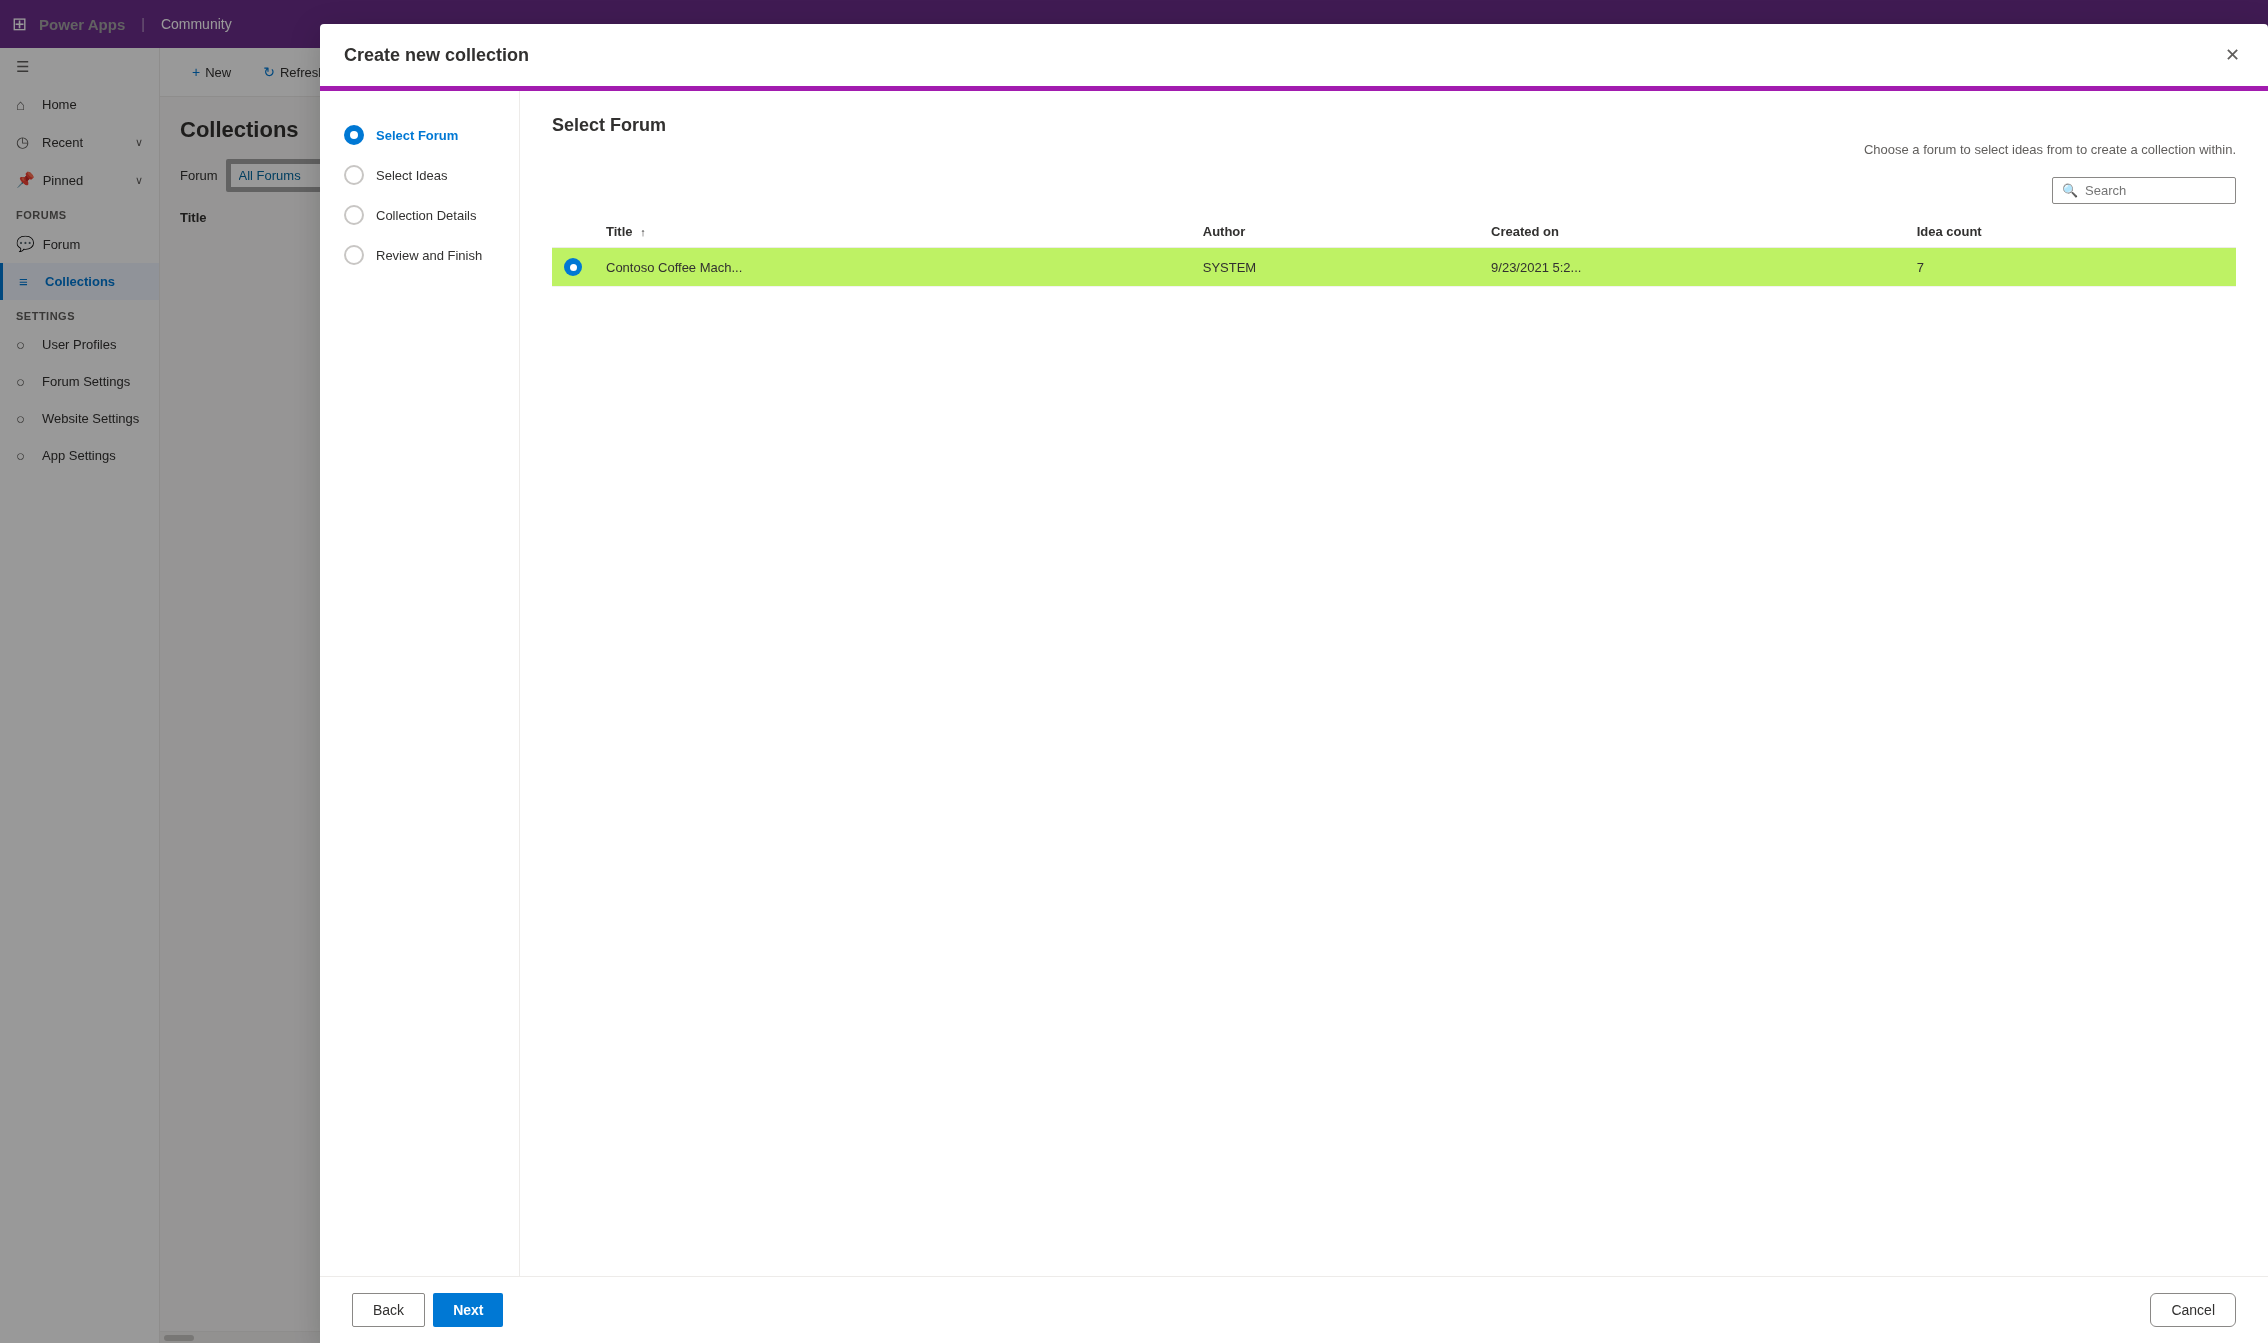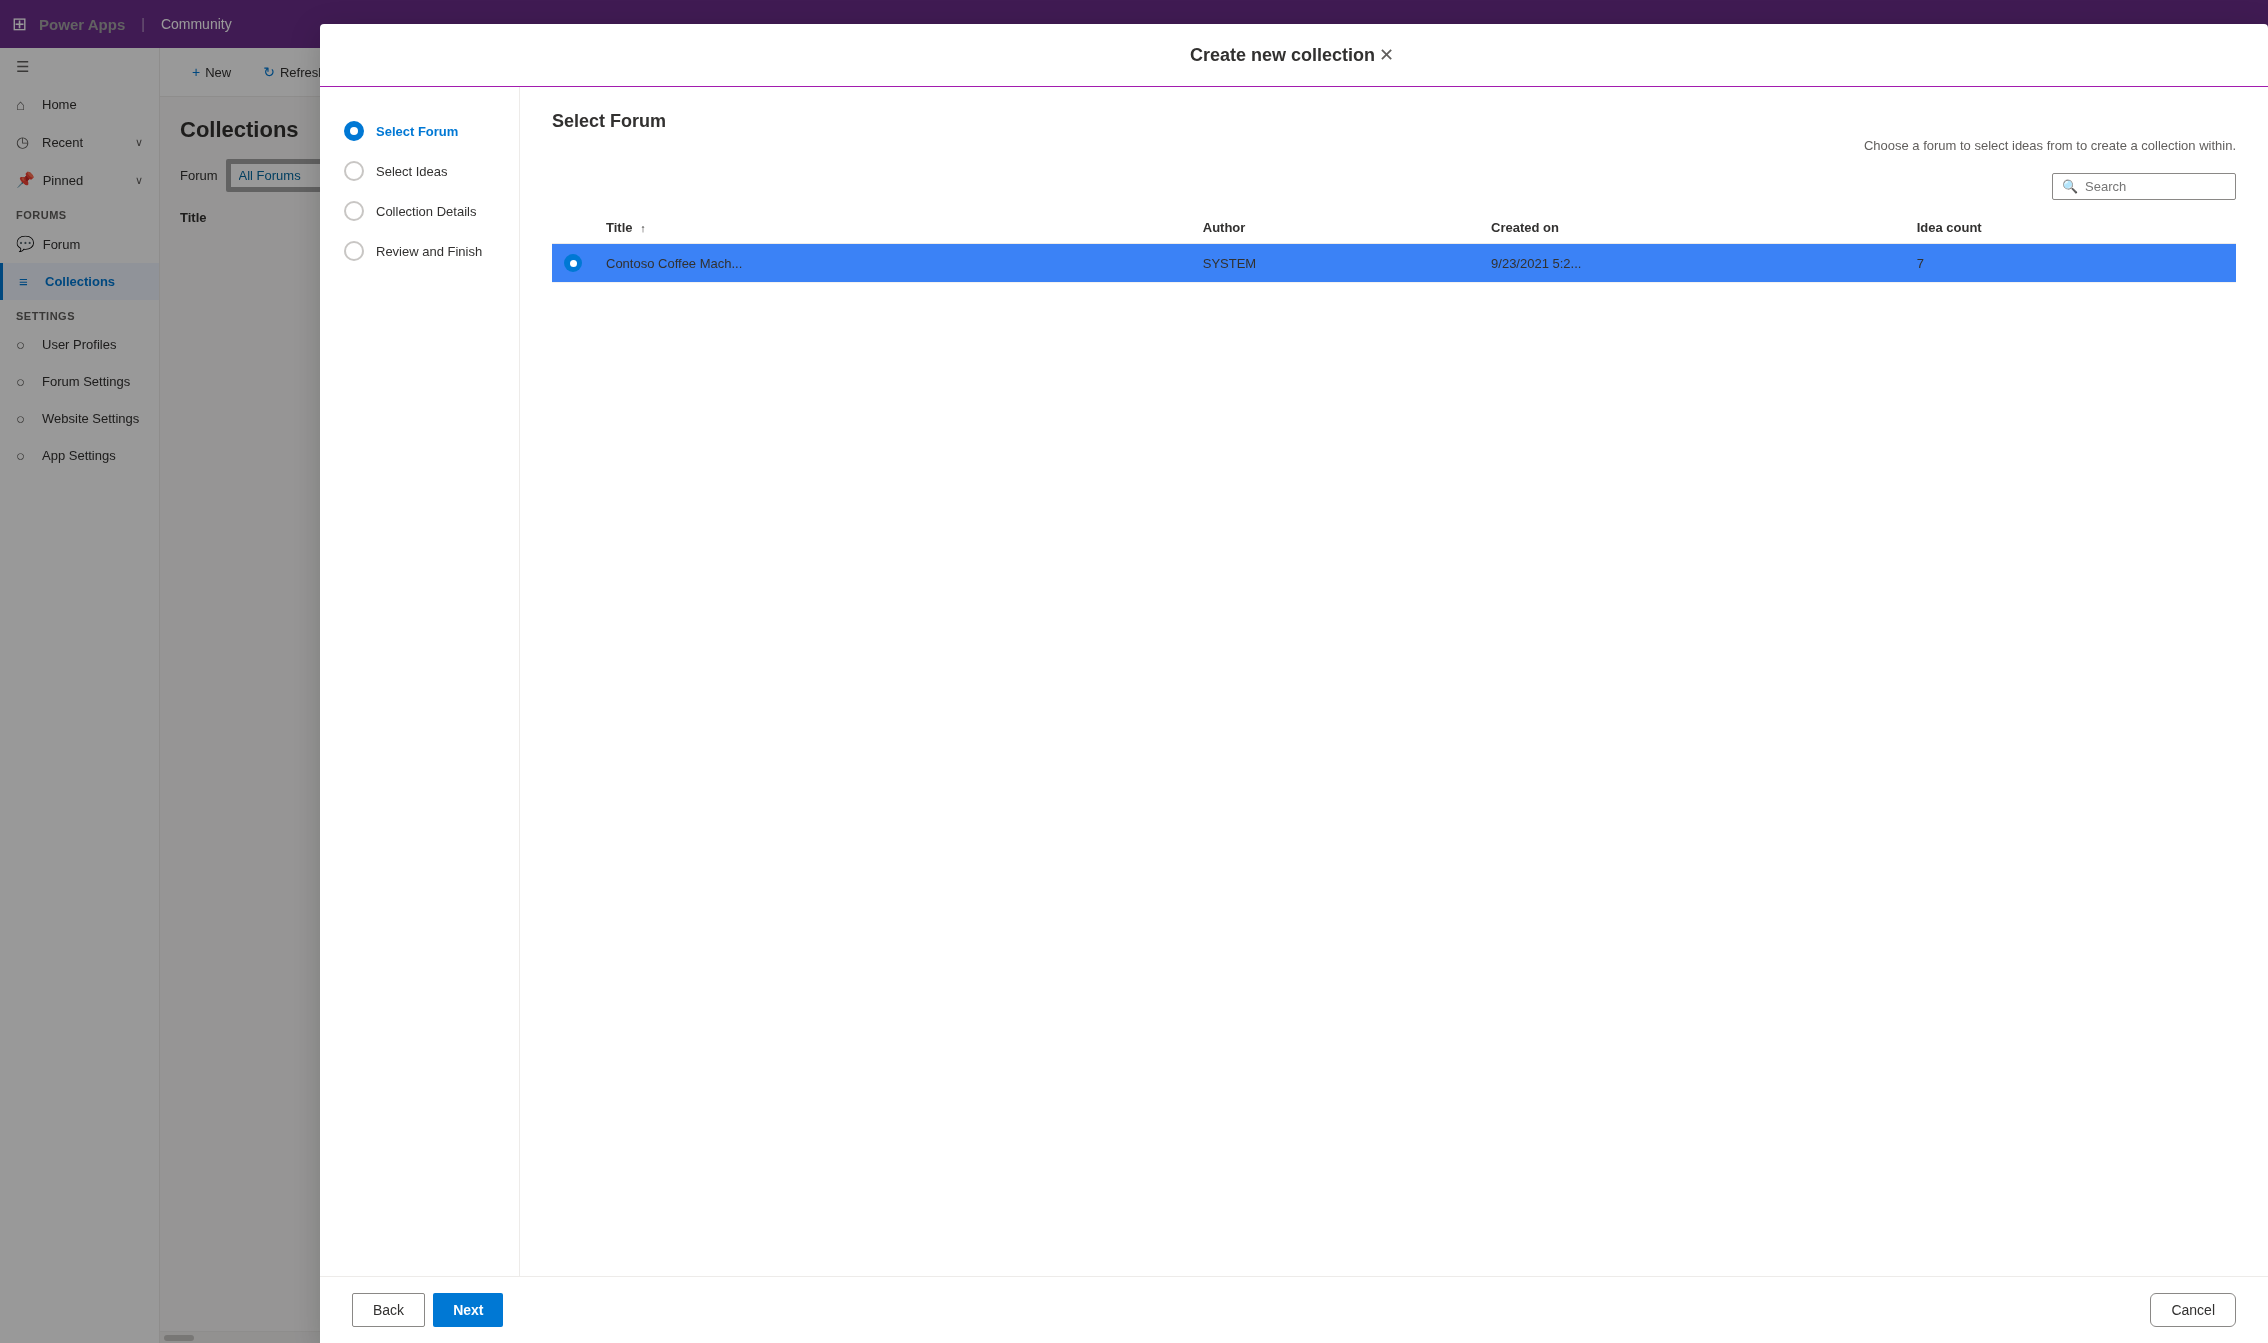--- a/index.html
+++ b/index.html
@@ -62,22 +62,22 @@
       background: rgba(0,0,0,0.4); z-index: 200;
     }
 
     
     .modal {
       position: fixed; top: 24px; left: 320px; right: 0; bottom: 0;
       background: white; z-index: 300; display: flex; flex-direction: column;
       border-radius: 4px 4px 0 0; box-shadow: 0 8px 32px rgba(0,0,0,0.18);
     }
     .modal-header {
-      display: flex; align-items: center; justify-content: center;
-      padding: 16px 24px; border-bottom: 1px solid #a21caf;
+      display: flex; align-items: center; justify-content: space-between;
+      padding: 16px 24px; border-bottom: 5px solid #a21caf;
     }
     .modal-title { font-size: 18px; font-weight: 600; color: #323130; }
     .modal-close {
       background: none; border: none; cursor: pointer; font-size: 18px; color: #605e5c;
       padding: 4px; border-radius: 2px;
     }
 
     .modal-body { display: flex; flex: 1; overflow: hidden; }
 
     
@@ -112,21 +112,21 @@
     .search-icon { color: #605e5c; font-size: 13px; }
 
     
     .forum-table { width: 100%; border-collapse: collapse; }
     .forum-table th {
       text-align: left; padding: 8px 12px; font-size: 13px; font-weight: 600; color: #323130;
       border-bottom: 1px solid #edebe9; white-space: nowrap;
     }
     .forum-table th .sort-arrow { margin-left: 4px; font-size: 11px; }
     .forum-table td { padding: 10px 12px; font-size: 13px; color: #323130; border-bottom: 1px solid #f3f2f1; }
-    .forum-table tr.selected { background: #3b82f6; margin-left: 32px; }
+    .forum-table tr.selected { background: #bef264; margin-left: 32px; }
     .row-radio { display: flex; align-items: center; justify-content: center; }
     .row-radio-dot {
       width: 18px; height: 18px; border-radius: 50%; background: #0078d4;
       display: flex; align-items: center; justify-content: center;
     }
     .row-radio-dot::after {
       content: ''; display: block; width: 7px; height: 7px; background: white; border-radius: 50%;
     }
 
     

